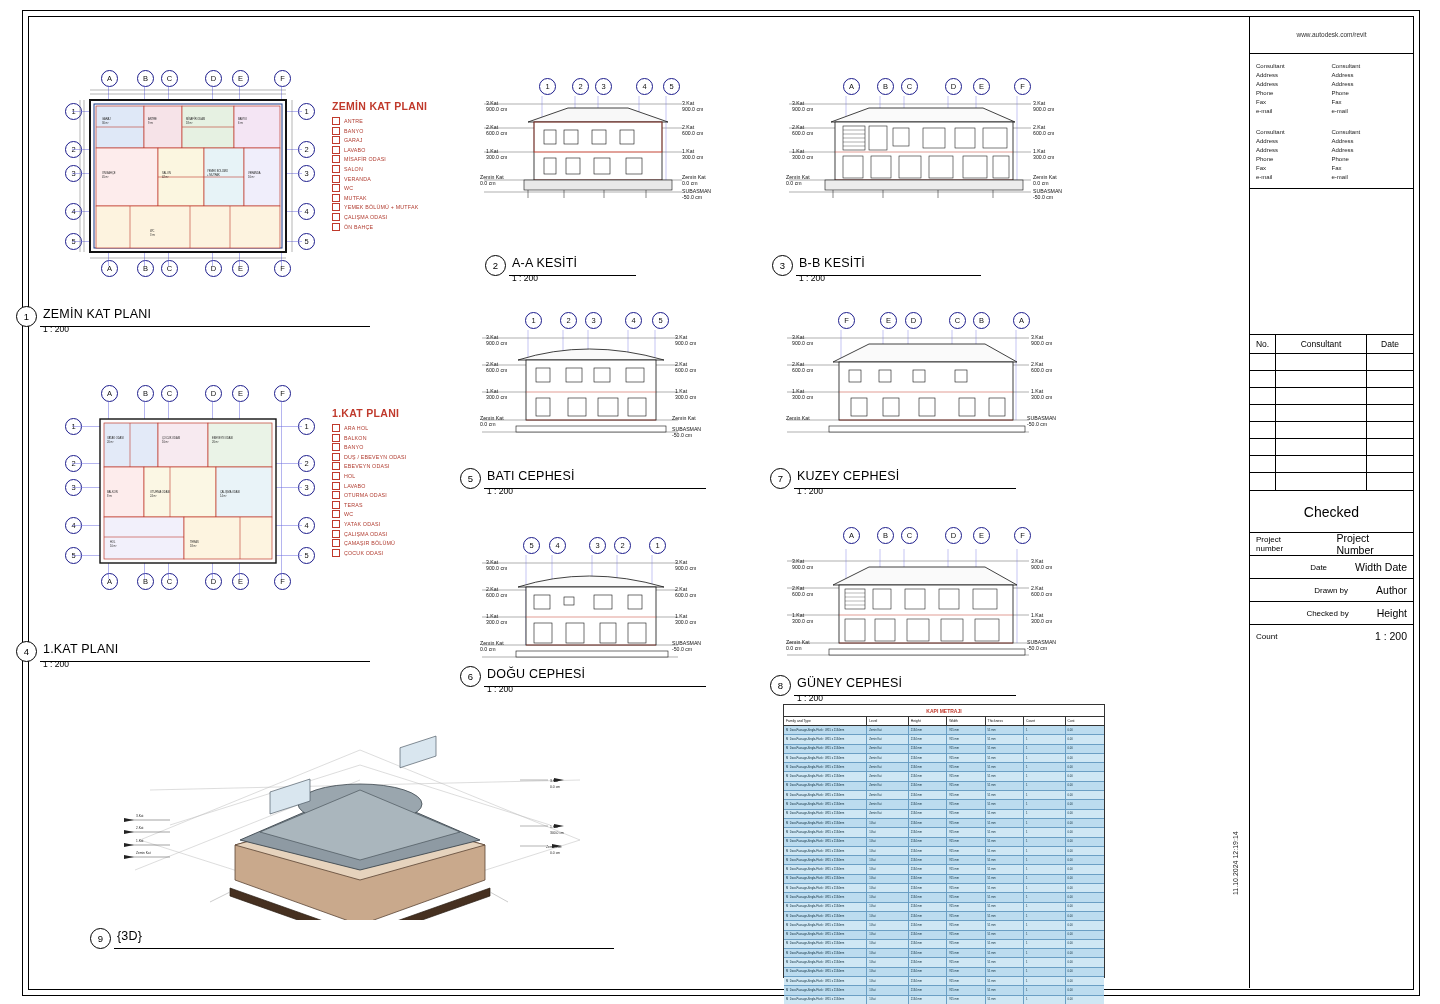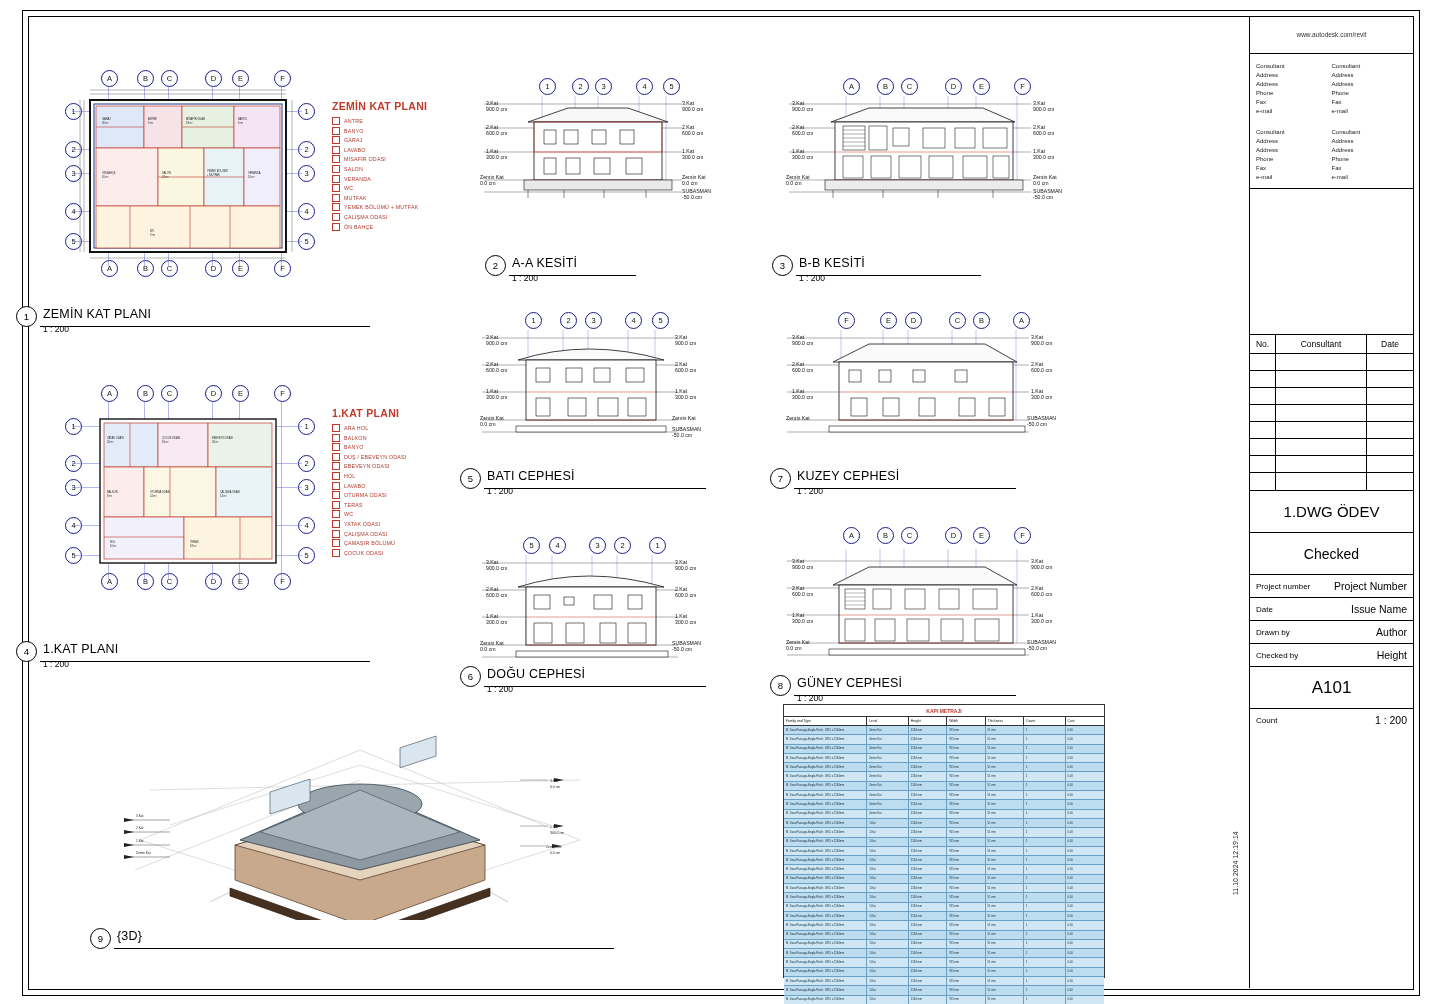--- a/index.html
+++ b/index.html
@@ -26,21 +26,21 @@
   .rev-head div:last-child{border-right:none;}
   .rev-no{width:26px;}
   .rev-desc{flex:1;}
   .rev-date{width:46px;}
   .rev-row{display:flex;height:17px;border-bottom:1px solid #000;box-sizing:border-box;}
   .rev-row div{border-right:1px solid #000;box-sizing:border-box;height:100%;}
   .rev-row div:last-child{border-right:none;}
   .tb-client{height:44px;display:flex;align-items:center;justify-content:center;font-size:15px;}
   .tb-project{height:42px;display:flex;align-items:center;justify-content:center;font-size:15px;}
   .tb-unnamed{height:42px;display:flex;align-items:center;justify-content:center;font-size:14px;}
-  .tb-kv{height:23px;display:flex;align-items:center;justify-content:space-between;padding:0 6px;box-sizing:border-box;font-size:8px;}
+  .tb-kv{height:23px;display:flex;align-items:center;justify-content:flex-end;padding:0 6px;box-sizing:border-box;font-size:8px;gap:28px;}
   .tb-kv .v{font-size:10.5px;}
   .tb-sheet{height:42px;display:flex;align-items:center;justify-content:center;font-size:17px;}
   .tb-scale{height:22px;display:flex;align-items:center;justify-content:space-between;padding:0 6px;box-sizing:border-box;font-size:8px;border-bottom:none;}
   .tb-scale .v{font-size:10.5px;}
 
   
   .datestamp{position:absolute;left:1232px;top:895px;font-size:7px;transform:rotate(-90deg);transform-origin:left top;white-space:nowrap;color:#222;}
 
   
   .view{position:absolute;}
@@ -169,41 +169,39 @@
           <div class="rev-desc"></div>
           <div class="rev-date"></div>
         </div>
       <div class="rev-row" style="border-bottom:none;">
           <div class="rev-no"></div>
           <div class="rev-desc"></div>
           <div class="rev-date"></div>
         </div>
     </div>
 
-    <div class="tb-row tb-project">1.DWG ÖDEV</div>
     <div class="tb-row tb-unnamed">Checked</div>
 
     <div class="tb-row tb-kv">
       <span>Project number</span>
       <span class="v">Project Number</span>
     </div>
     <div class="tb-row tb-kv">
       <span>Date</span>
-      <span class="v">Issue Name</span>
+      <span class="v">Width Date</span>
     </div>
     <div class="tb-row tb-kv">
       <span>Drawn by</span>
       <span class="v">Author</span>
     </div>
     <div class="tb-row tb-kv">
       <span>Checked by</span>
       <span class="v">Height</span>
     </div>
 
-    <div class="tb-row tb-sheet">A101</div>
     <div class="tb-scale">
       <span>Count</span>
       <span class="v">1 : 200</span>
     </div>
   </div>
 
   <div class="datestamp">11.10.2024 12:19:14</div>
 
   <div class="view" style="left:60px;top:70px;width:360px;height:240px;">
 

